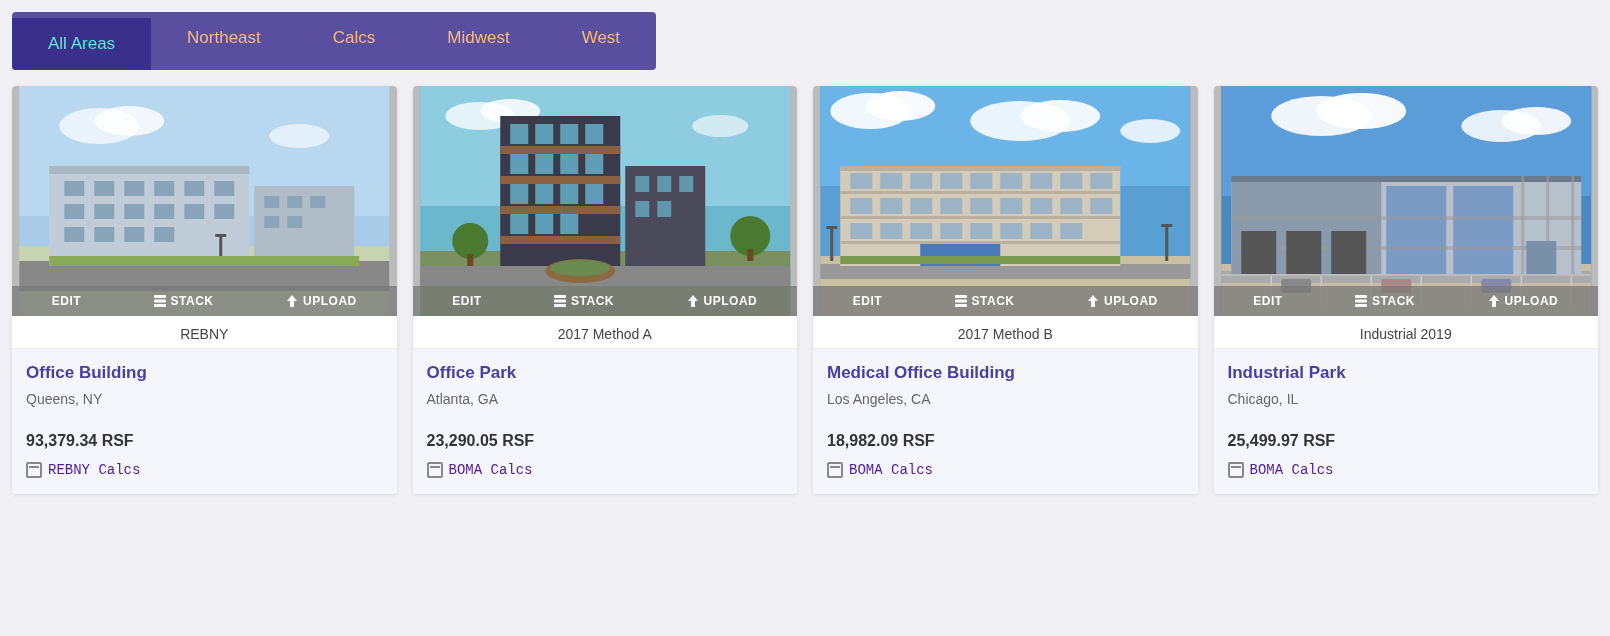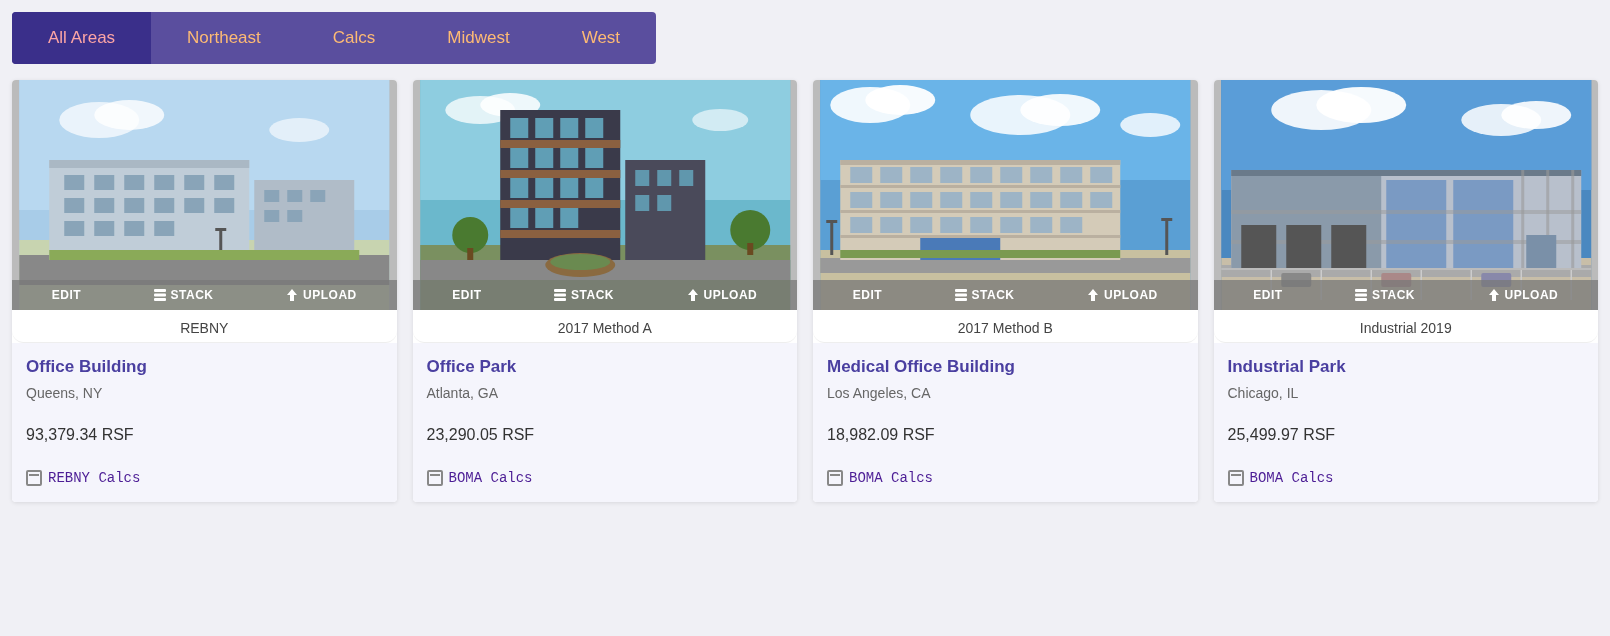--- a/index.html
+++ b/index.html
@@ -21,21 +21,22 @@
     .tab-item {
       padding: 16px 36px;
       color: #fdba74;
       font-size: 17px;
       cursor: pointer;
       font-weight: 500;
       white-space: nowrap;
     }
     .tab-item.active {
       background: #3a2f8a;
-      color: #fca5a5;
+      color: #5eead4;
+      margin-top: 6px;
     }
 
     
     .cards-container {
       display: grid;
       grid-template-columns: repeat(4, 1fr);
       gap: 16px;
     }
 
     
@@ -77,21 +78,20 @@
       letter-spacing: 0.5px;
     }
 
     
     .card-method {
       text-align: center;
       font-size: 14px;
       color: #444;
       padding: 10px 8px 6px;
       border-bottom: 1px solid #eee;
-      border-radius: 12px;
     }
 
     
     .card-content {
       padding: 14px 14px 16px;
       background: #f5f5fc;
     }
     .card-type {
       color: #4a3fa0;
       font-size: 17px;
@@ -99,22 +99,22 @@
       margin-bottom: 8px;
     }
     .card-location {
       color: #666;
       font-size: 14px;
       margin-bottom: 25px;
     }
     .card-rsf {
       color: #333;
       font-size: 16px;
-      font-weight: 400;
-      margin-bottom: 26px;
+      font-weight: 700;
+      margin-bottom: 12px;
     }
     .card-calcs {
       display: flex;
       align-items: center;
       gap: 6px;
       color: #4c1d95;
       font-size: 14px;
       cursor: pointer;
       font-family: Liberation Mono, monospace;
     }

